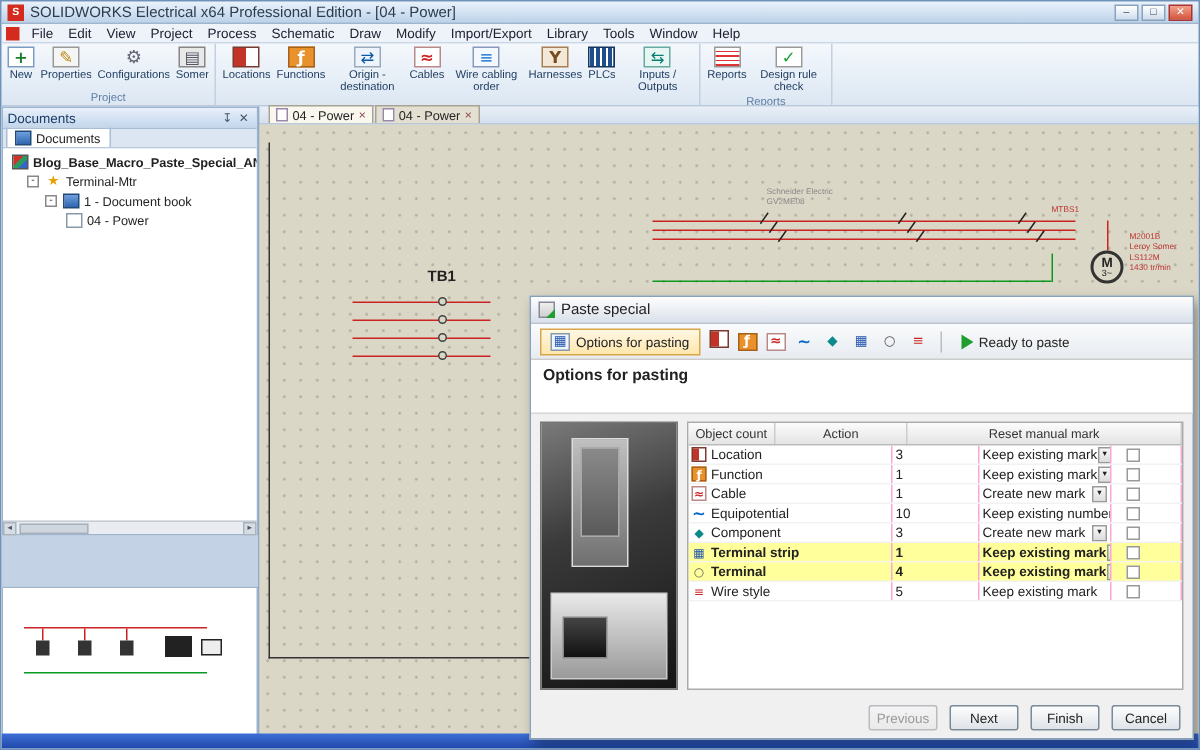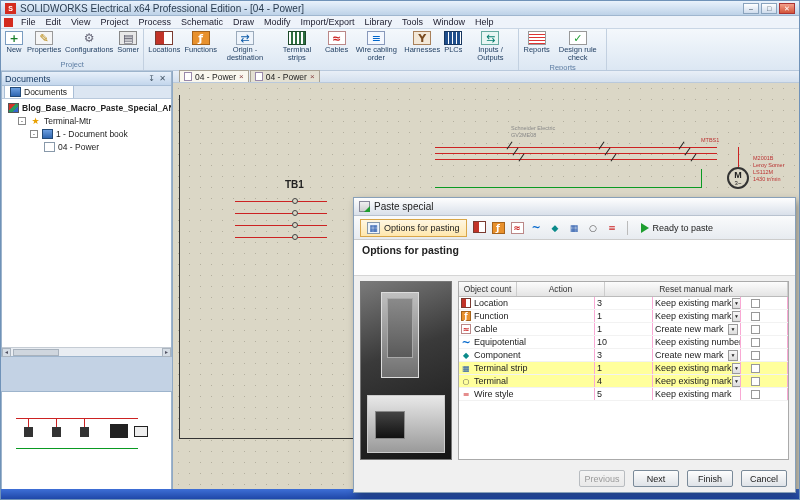--- a/index.html
+++ b/index.html
@@ -129,21 +129,21 @@
   .photo{width:92px;border:1px solid #777;background:linear-gradient(160deg,#7a7a7a 0%,#3a3a3a 40%,#141414 100%);position:relative;overflow:hidden;flex:none;}
   .ph-cab{position:absolute;left:20px;top:10px;width:38px;height:86px;background:linear-gradient(#c0c0c0,#6f6f6f);border:1px solid #ddd;}
   .ph-cab-door{position:absolute;left:26px;top:16px;width:26px;height:60px;background:linear-gradient(#8a8a8a,#5a5a5a);border:1px solid #aaa;}
   .ph-mach{position:absolute;left:6px;bottom:6px;width:78px;height:58px;background:linear-gradient(#e8e8e8,#9a9a9a);border:1px solid #ccc;}
   .ph-mach-win{position:absolute;left:14px;bottom:20px;width:30px;height:28px;background:linear-gradient(#444,#111);border:1px solid #888;}
   .tbl{flex:1;border:1px solid #aaa;background:#fff;display:flex;flex-direction:column;font-size:9px;overflow:hidden;}
   .tbl-head{display:flex;height:15px;background:linear-gradient(#fcfcfc,#e4e4e4);border-bottom:1px solid #bbb;flex:none;}
   .hcell{border-right:1px solid #ccc;display:flex;align-items:center;justify-content:center;font-size:8.5px;color:#333;overflow:hidden;white-space:nowrap;}
   .c0{width:136px;}.c1{width:58px;}.c2{width:88px;}.c3{flex:1;}
   .trow{display:flex;height:13px;align-items:center;border-bottom:1px solid #f2f2f2;flex:none;}
-  .trow.hl{background:#ffff9c;}
+  .trow.hl{background:#ffff9c;font-weight:bold;}
   .cell{height:100%;display:flex;align-items:center;padding:0 2px;border-right:1px solid #f9a8d4;overflow:hidden;white-space:nowrap;}
   .dd{margin-left:auto;width:10px;height:11px;background:linear-gradient(#f8f8f8,#ddd);border:1px solid #999;font-size:5px;display:flex;align-items:center;justify-content:center;color:#222;flex:none;}
   .cbx{width:9px;height:9px;border:1px solid #999;background:#fff;margin-left:8px;flex:none;}
   .dlg-buttons{position:absolute;bottom:5px;right:8px;display:flex;gap:8px;}
   .btn{min-width:46px;height:17px;font-size:9px;font-family:inherit;border:1px solid #7a8a99;border-radius:2px;background:linear-gradient(#fdfdfd,#dfe3e8);color:#222;}
   .btn.disabled{color:#9a9a9a;border-color:#b8bcc0;background:linear-gradient(#f4f4f4,#e9e9e9);}
 
   .statusbar{position:absolute;left:0;bottom:0;width:800px;height:10px;background:linear-gradient(#3e6fd6,#1f47a8);}
 </style>
 </head>
@@ -206,24 +206,20 @@
             <div class="ricon ic-locations"></div>
             <div class="rlabel">Locations</div>
           </div>
           <div class="ribbon-btn">
             <div class="ricon ic-functions"></div>
             <div class="rlabel">Functions</div>
           </div>
           <div class="ribbon-btn">
             <div class="ricon ic-origin-destination"></div>
             <div class="rlabel">Origin - destination arrows</div>
-          </div>
-          <div class="ribbon-btn">
-            <div class="ricon ic-terminal-strips"></div>
-            <div class="rlabel">Terminal strips</div>
           </div>
           <div class="ribbon-btn">
             <div class="ricon ic-cables"></div>
             <div class="rlabel">Cables</div>
           </div>
           <div class="ribbon-btn">
             <div class="ricon ic-wire-cabling-order"></div>
             <div class="rlabel">Wire cabling order</div>
           </div>
           <div class="ribbon-btn">

